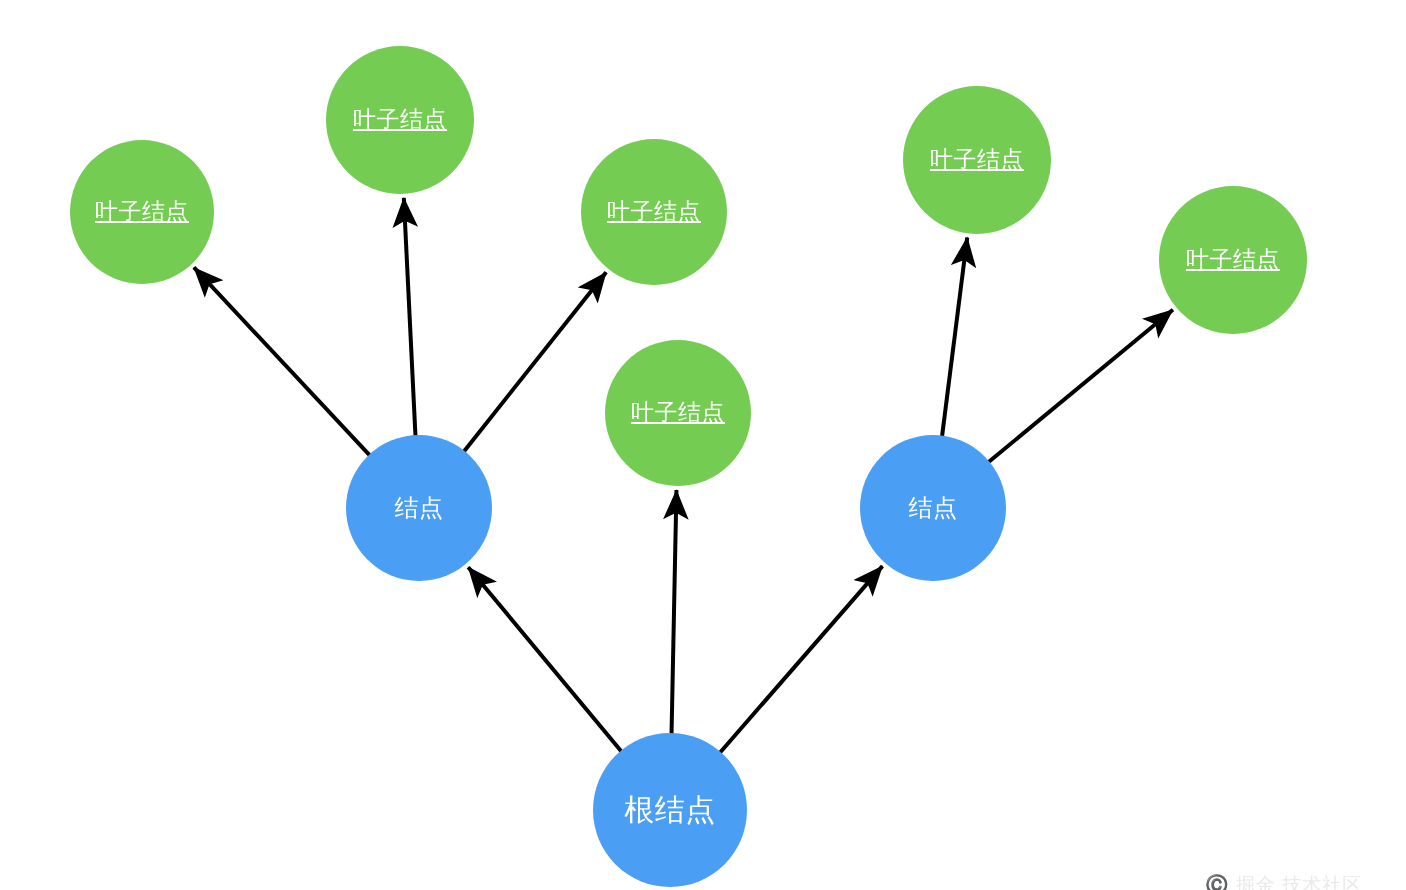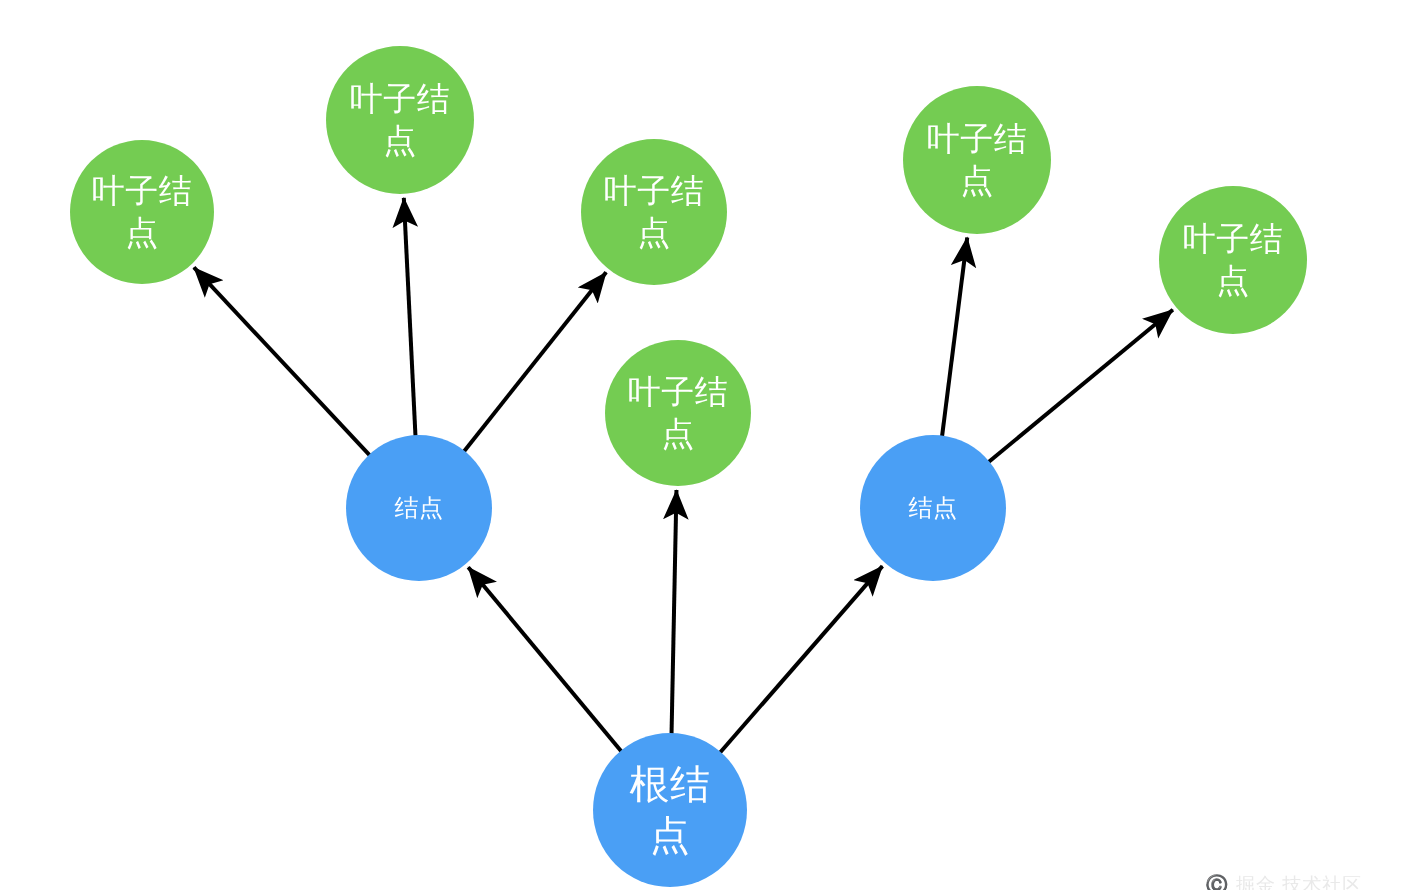--- a/index.html
+++ b/index.html
@@ -39,27 +39,28 @@
     letter-spacing: 0.5px;
     user-select: none;
   }
   .node .node-label {
     display: block;
     width: 76%;
     word-break: break-all;
     white-space: normal;
   }
   .node-leaf {
-    font-size: 33px;
+    font-size: 23px;
+    text-decoration: underline;
   }
   .node-branch {
     font-size: 24px;
   }
   .node-root {
-    font-size: 40px;
+    font-size: 30px;
   }
   .watermark {
     position: absolute;
     color: #e9e9e9;
     font-size: 19px;
     letter-spacing: 1px;
     white-space: nowrap;
     user-select: none;
   }
 </style>

